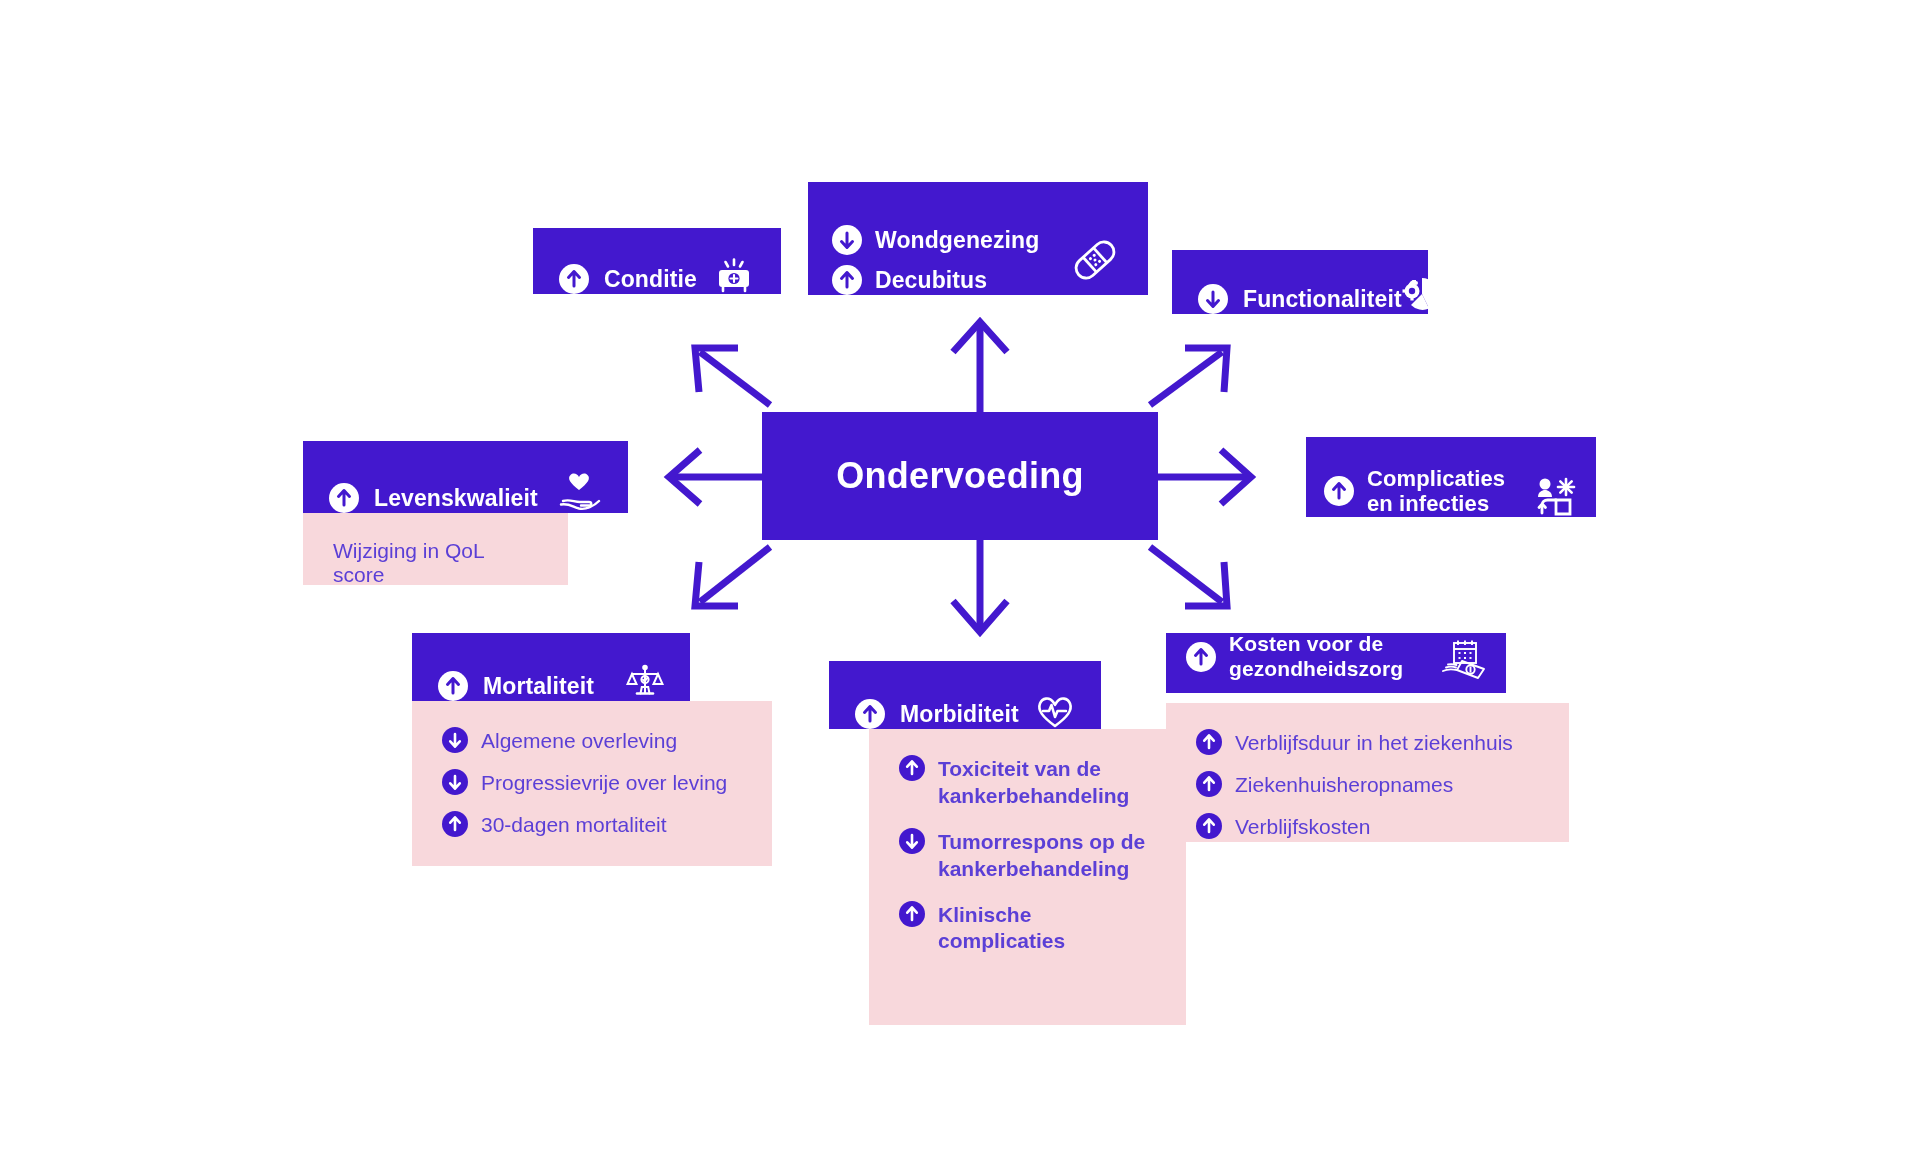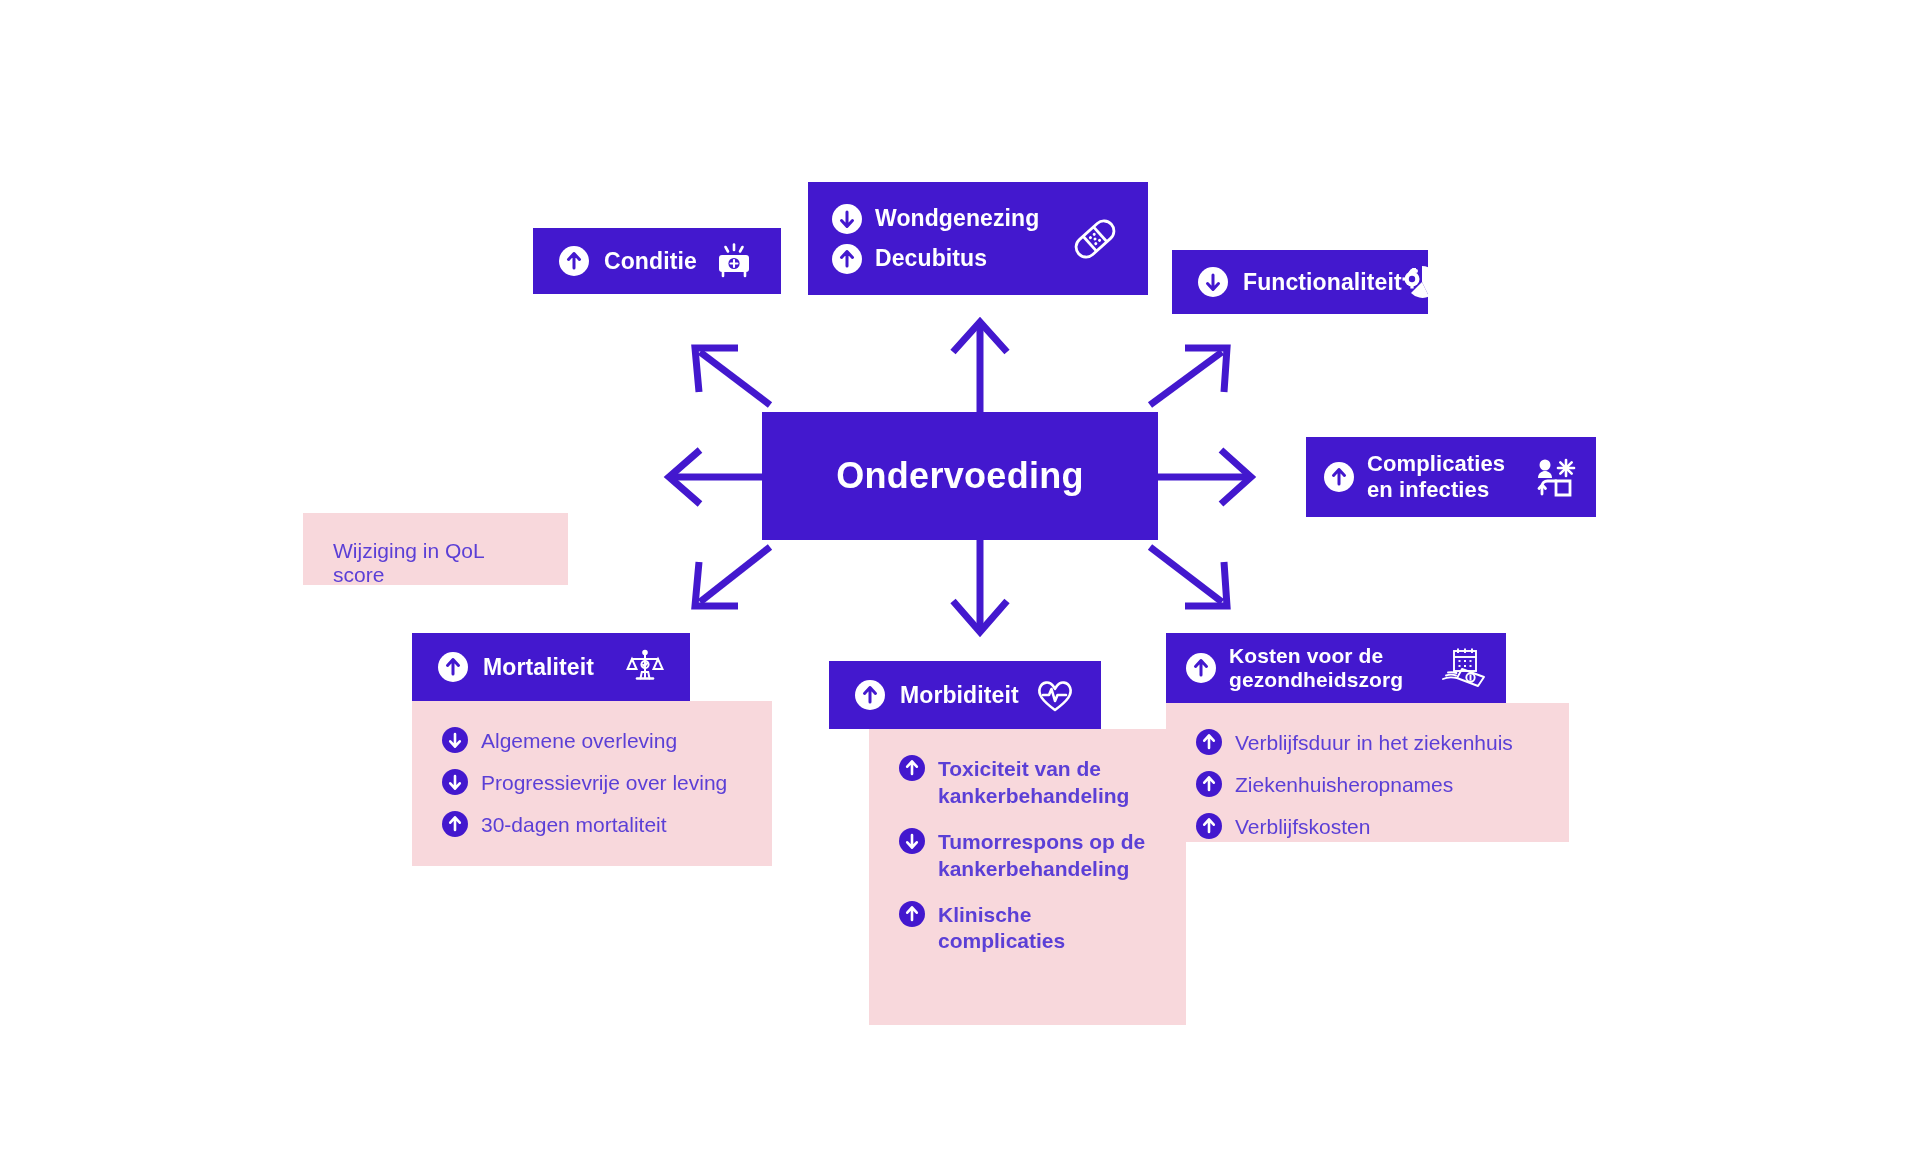--- a/index.html
+++ b/index.html
@@ -17,21 +17,21 @@
     background: #ffffff;
     overflow: hidden;
   }
 
   
   .hdr {
     position: absolute;
     background: #4318CE;
     box-sizing: border-box;
     display: flex;
-    align-items: center;
+    align-items: flex-end;
     padding: 0 26px;
     z-index: 3;
   }
   .hdr .label {
     color: #ffffff;
     font-weight: bold;
     letter-spacing: .1px;
     line-height: 1.16;
   }
   .hdr-rows {
@@ -266,20 +266,38 @@
         <path d="M6 14 L10 14 L10 10 L14 10 L14 6 L10.5 6 A15 15 0 0 0 5 13 Z" fill="#ffffff"></path>
         <circle cx="10" cy="17" r="7.5" fill="#ffffff"></circle>
         <circle cx="10" cy="17" r="3.2" fill="#4318CE"></circle>
         <rect x="8.4" y="7.5" width="3.2" height="4" fill="#ffffff"></rect>
         <rect x="8.4" y="22.5" width="3.2" height="4" fill="#ffffff"></rect>
         <rect x="0.5" y="15.4" width="4" height="3.2" fill="#ffffff"></rect>
       </svg>
     </span>
   </div>
 
+  <div class="hdr" style="left:303px; top:441px; width:325px; height:72px;">
+    <div class="hdr-main">
+      <span class="badge">
+        <svg width="30" height="30" viewBox="0 0 30 30">
+          <circle cx="15" cy="15" r="15" fill="#ffffff"></circle>
+          <path d="M15 8 L15 22 M15 7.5 L9.5 13.5 M15 7.5 L20.5 13.5" stroke="#4318CE" stroke-width="3" fill="none" stroke-linecap="round" stroke-linejoin="round"></path>
+        </svg>
+      </span>
+      <span class="label" style="font-size:23px;">Levenskwalieit</span>
+    </div>
+    <span class="deco-icon">
+      <svg width="46" height="42" viewBox="0 0 46 42">
+        <path d="M23 19 C14 12 11 7.5 14.5 4 C17.5 1 21.5 3 23 6 C24.5 3 28.5 1 31.5 4 C35 7.5 32 12 23 19 Z" fill="#ffffff"></path>
+        <path d="M7 30 C14 28 18 31 24 31 L33 31 C36 31 36 34.5 33 34.5 L25 34.5" fill="none" stroke="#ffffff" stroke-width="2.4" stroke-linecap="round"></path>
+        <path d="M5 33.5 C13 32 17 36 23 37.5 C30 39 38 35 43 30" fill="none" stroke="#ffffff" stroke-width="2.4" stroke-linecap="round"></path>
+      </svg>
+    </span>
+  </div>
   <div class="panel" style="left:303px; top:513px; width:265px; height:72px;">
     <div class="panel-note">Wijziging in QoL score</div>
   </div>
 
   <div class="hdr" style="left:1306px; top:437px; width:290px; height:80px; padding:0 18px;">
     <div class="hdr-main" style="gap:13px;">
       <span class="badge">
         <svg width="30" height="30" viewBox="0 0 30 30">
           <circle cx="15" cy="15" r="15" fill="#ffffff"></circle>
           <path d="M15 8 L15 22 M15 7.5 L9.5 13.5 M15 7.5 L20.5 13.5" stroke="#4318CE" stroke-width="3" fill="none" stroke-linecap="round" stroke-linejoin="round"></path>
@@ -404,21 +422,21 @@
       <span class="badge">
         <svg width="26" height="26" viewBox="0 0 30 30">
           <circle cx="15" cy="15" r="15" fill="#4318CE"></circle>
           <path d="M15 8 L15 22 M15 7.5 L9.5 13.5 M15 7.5 L20.5 13.5" stroke="#ffffff" stroke-width="3" fill="none" stroke-linecap="round" stroke-linejoin="round"></path>
         </svg>
       </span>
       <span class="txt" style="max-width:150px;">Klinische complicaties</span>
     </div>
   </div>
 
-  <div class="hdr" style="left:1166px; top:633px; width:340px; height:70px; padding:0 20px;">
+  <div class="hdr" style="left:1166px; top:633px; width:340px; height:60px; padding:12px 20px;">
     <div class="hdr-main" style="gap:13px;">
       <span class="badge">
         <svg width="30" height="30" viewBox="0 0 30 30">
           <circle cx="15" cy="15" r="15" fill="#ffffff"></circle>
           <path d="M15 8 L15 22 M15 7.5 L9.5 13.5 M15 7.5 L20.5 13.5" stroke="#4318CE" stroke-width="3" fill="none" stroke-linecap="round" stroke-linejoin="round"></path>
         </svg>
       </span>
       <span class="label" style="font-size:21px;">
         <span style="display:block;">Kosten voor de</span>
         <span style="display:block;">gezondheidszorg</span>

